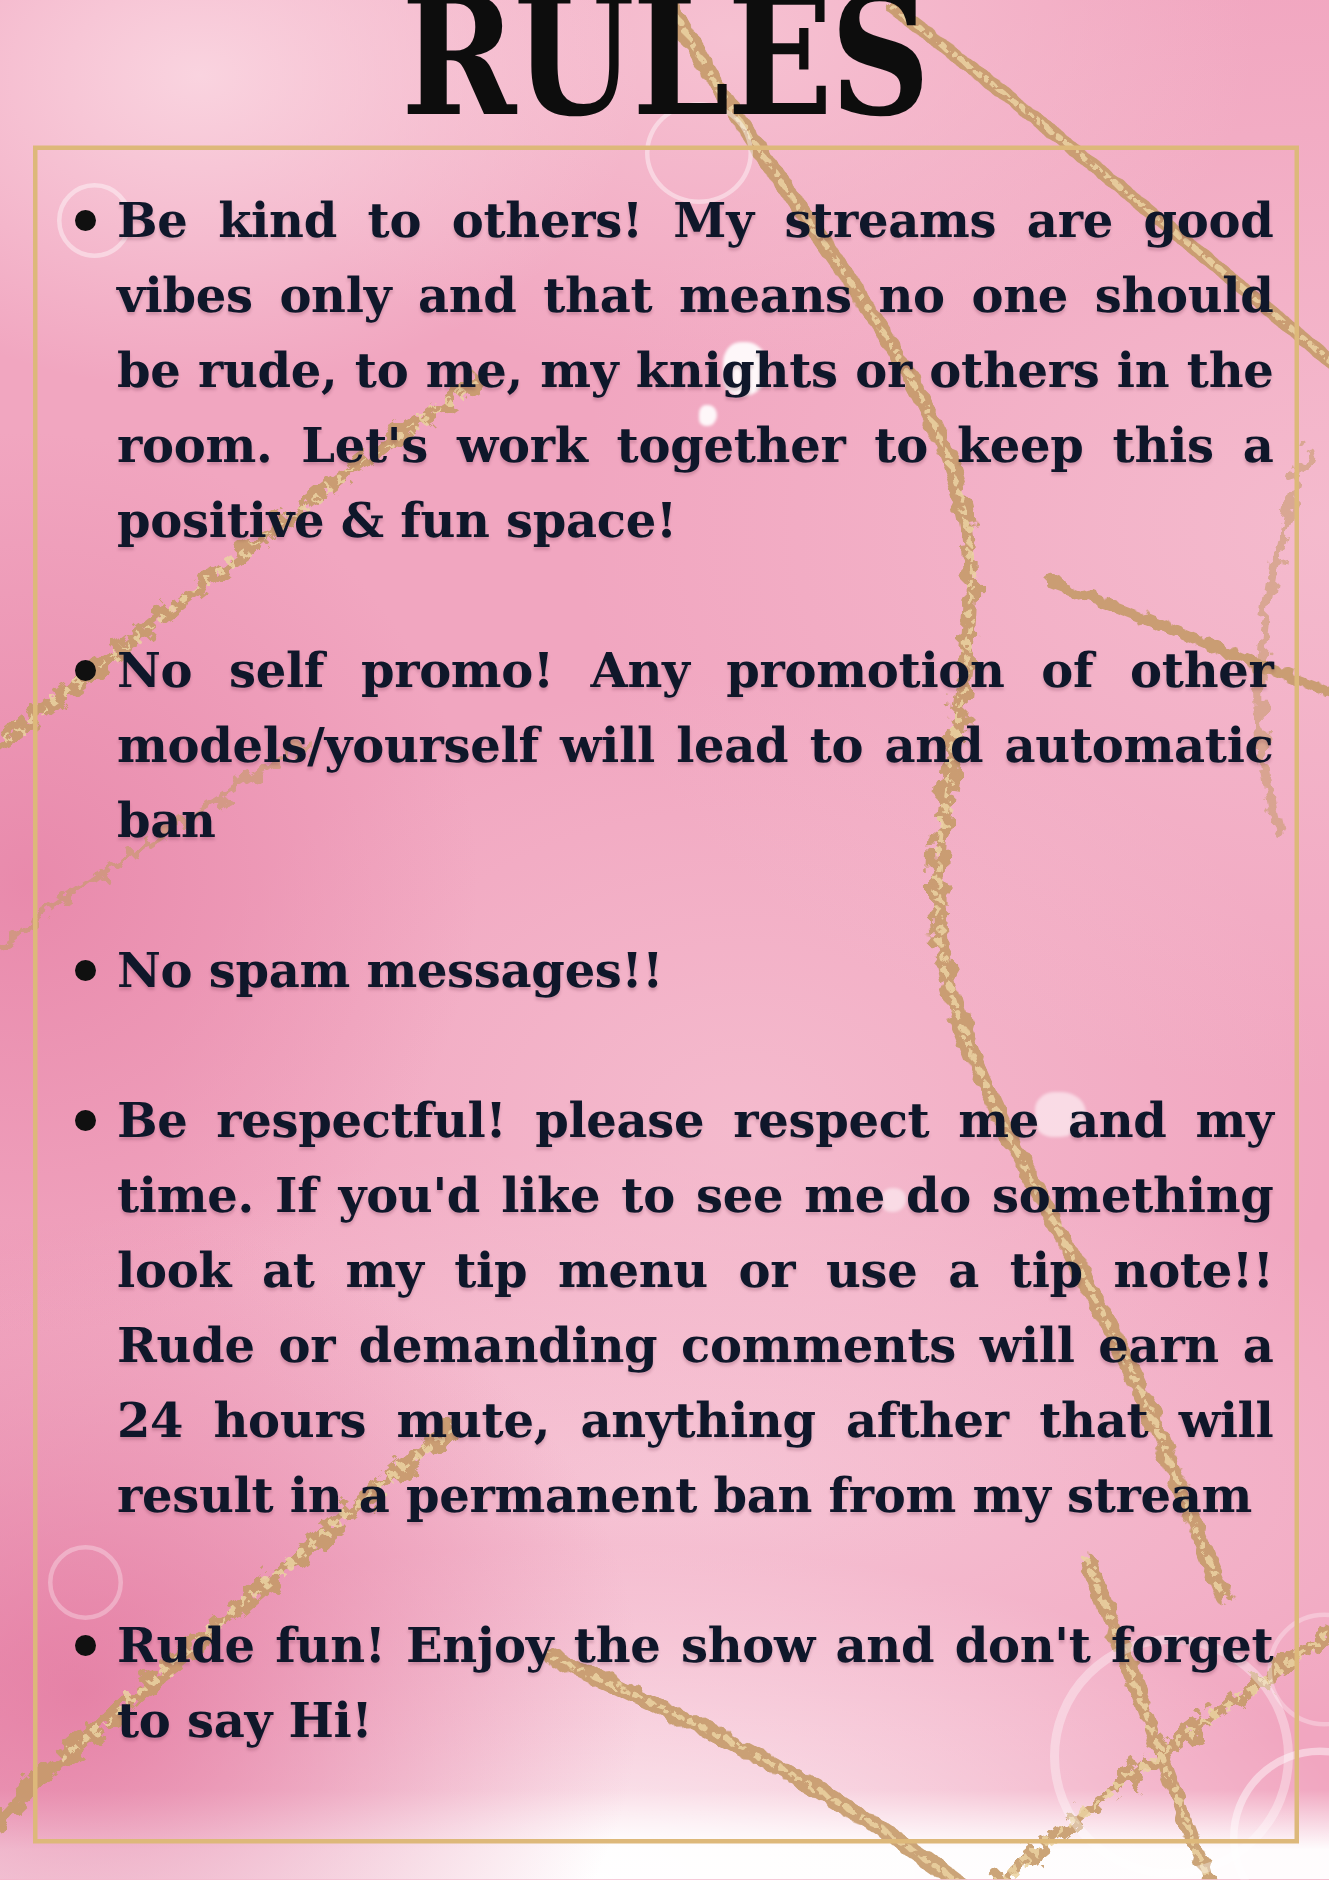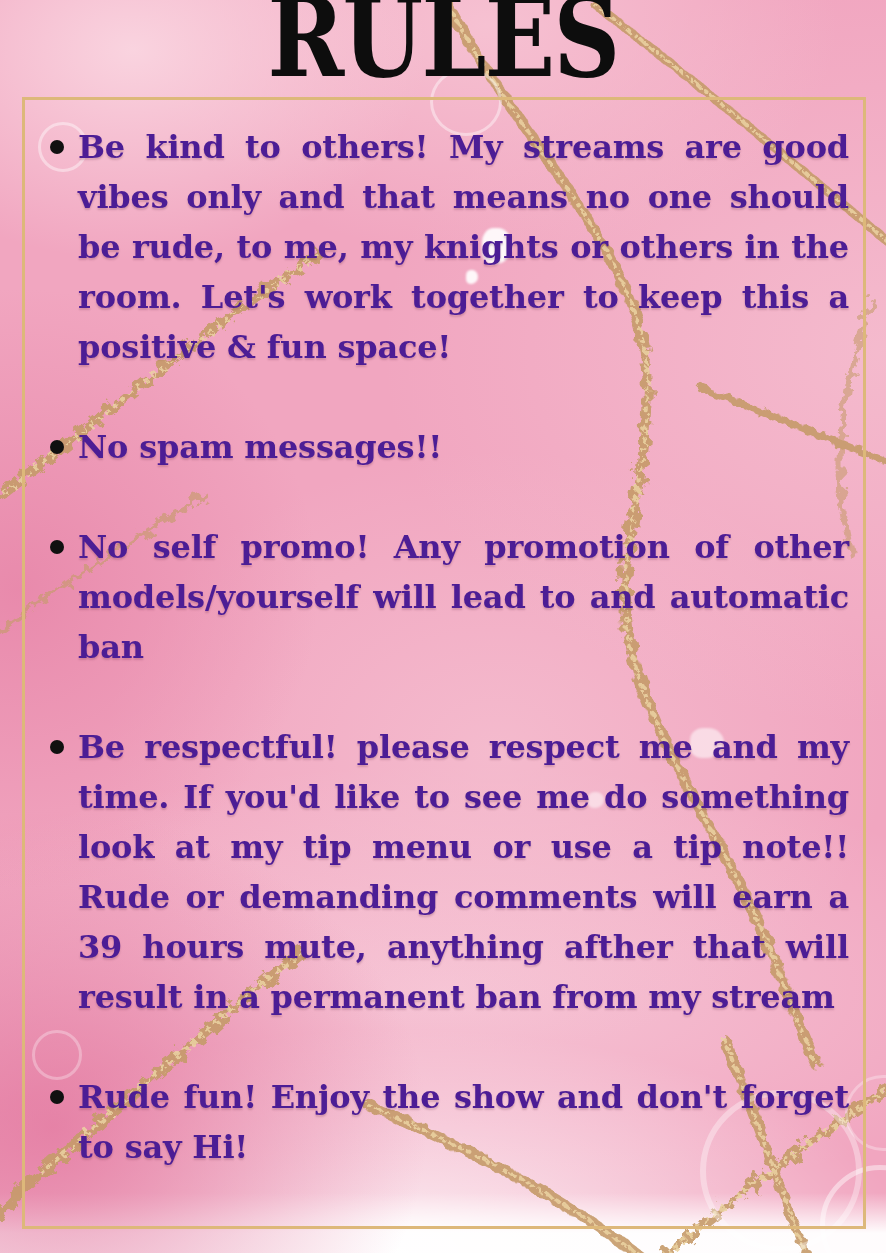--- a/index.html
+++ b/index.html
@@ -112,21 +112,21 @@
     height: 14px;
     margin: 18px 14px 0 12px;
     border-radius: 50%;
     background: #101010;
   }
   .rule .txt {
     flex: 1;
     font-size: 32px;
     line-height: 50px;
     font-weight: 700;
-    color: #4c1d95;
+    color: #0f172a;
     text-align: justify;
     letter-spacing: -.2px;
     text-shadow: 0 2px 2px rgba(90,30,55,.22);
   }
 </style>
 </head>
 <body>
 
 <div class="bg"></div>
 
@@ -179,27 +179,27 @@
 
 <div class="frame"></div>
 
 <ul class="rules">
   <li class="rule">
     <span class="dot"></span>
     <span class="txt">Be kind to others! My streams are good vibes only and that means no one should be rude, to me, my knights or others in the room. Let's work together to keep this a positive &amp; fun space!</span>
   </li>
   <li class="rule">
     <span class="dot"></span>
+    <span class="txt">No self promo! Any promotion of other models/yourself will lead to and automatic ban</span>
+  </li>
+  <li class="rule">
+    <span class="dot"></span>
     <span class="txt">No spam messages!!</span>
   </li>
   <li class="rule">
     <span class="dot"></span>
-    <span class="txt">No self promo! Any promotion of other models/yourself will lead to and automatic ban</span>
-  </li>
-  <li class="rule">
-    <span class="dot"></span>
-    <span class="txt">Be respectful! please respect me and my time. If you'd like to see me do something look at my tip menu or use a tip note!! Rude or demanding comments will earn a 39 hours mute, anything afther that will result in a permanent ban from my stream</span>
+    <span class="txt">Be respectful! please respect me and my time. If you'd like to see me do something look at my tip menu or use a tip note!! Rude or demanding comments will earn a 24 hours mute, anything afther that will result in a permanent ban from my stream</span>
   </li>
   <li class="rule">
     <span class="dot"></span>
     <span class="txt">Rude fun! Enjoy the show and don't forget to say Hi!</span>
   </li>
 </ul>
 
 </body></html>

